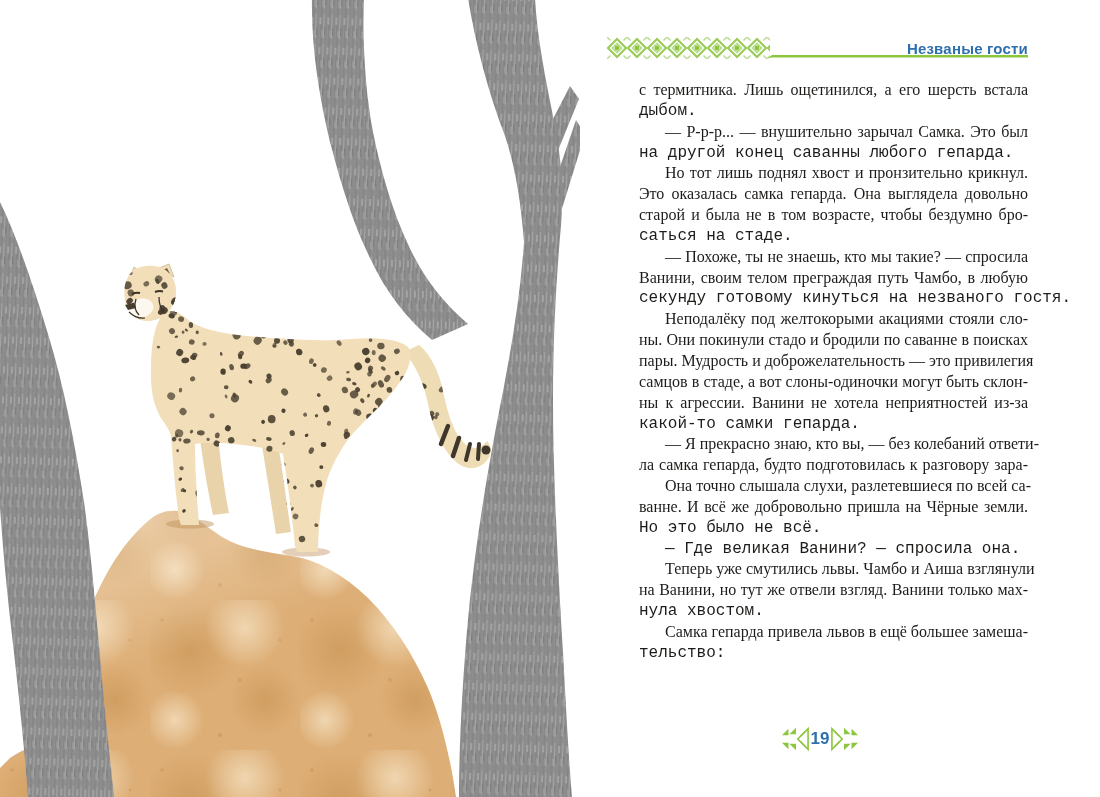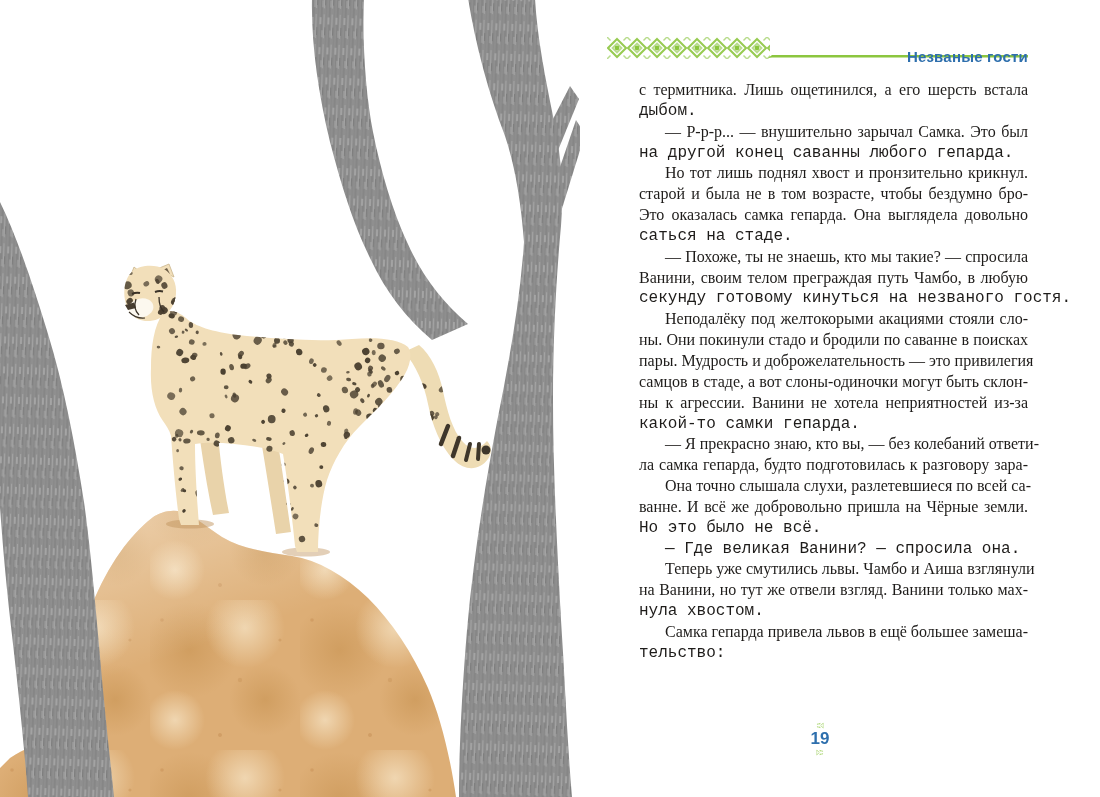--- a/index.html
+++ b/index.html
@@ -3,30 +3,30 @@
 <meta charset="utf-8">
 <style>
   html,body{margin:0;padding:0;background:#fff;}
   #book{position:relative;width:1100px;height:797px;background:#ffffff;overflow:hidden;
         font-family:"Liberation Serif",serif;color:var(--text-color,#1e1c1a);}
   
   #illustration{position:absolute;left:0;top:0;width:580px;height:797px;}
   
   #right-page{position:absolute;left:0;top:0;width:1100px;height:797px;}
   #header-band{position:absolute;left:0;top:0;width:1100px;height:70px;}
-  #chapter-title{position:absolute;right:72px;top:48px;width:420px;text-align:right;
+  #chapter-title{position:absolute;right:72px;top:40px;width:420px;text-align:right;
         font-family:"Liberation Sans",sans-serif;font-weight:bold;font-size:15px;
         letter-spacing:.2px;color:var(--accent-blue,#2e6fad);}
   #body-text{position:absolute;left:612px;top:80px;width:416px;
         font-size:16px;line-height:20.85px;}
   #body-text .line{text-align:justify;text-align-last:justify;white-space:nowrap;margin-left:27px;}
   #body-text .line.last{text-align-last:left;font-family:Liberation Mono, monospace;}
   #body-text .line.indent{padding-left:26px;}
   #page-footer{position:absolute;left:612px;top:722px;width:416px;height:34px;
-        display:flex;align-items:center;justify-content:center;gap:0;flex-direction:column;}
+        display:flex;align-items:center;justify-content:center;gap:0;}
   #page-number{font-family:"Liberation Sans",sans-serif;font-weight:bold;font-size:17px;
         color:var(--accent-blue,#2e6fad);padding:0 1px;}
   .footer-orn{display:block;}
 </style>
 </head>
 <body>
 
 <div id="book">
 
   <svg id="illustration" viewBox="0 0 580 797" width="580" height="797" aria-hidden="true">
@@ -321,22 +321,22 @@
     </svg>
 
     <div id="chapter-title">Незваные гости</div>
 
     <div id="body-text">
         <div class="line">с термитника. Лишь ощетинился, а его шерсть встала</div>
         <div class="line last">дыбом.</div>
         <div class="line indent">— Р-р-р... — внушительно зарычал Самка. Это был</div>
         <div class="line last">на другой конец саванны любого гепарда.</div>
         <div class="line indent">Но тот лишь поднял хвост и пронзительно крикнул.</div>
+        <div class="line">Это оказалась самка гепарда. Она выглядела довольно</div>
         <div class="line">старой и была не в том возрасте, чтобы бездумно бро-</div>
-        <div class="line">Это оказалась самка гепарда. Она выглядела довольно</div>
         <div class="line last">саться на стаде.</div>
         <div class="line indent">— Похоже, ты не знаешь, кто мы такие? — спросила</div>
         <div class="line">Ванини, своим телом преграждая путь Чамбо, в любую</div>
         <div class="line last">секунду готовому кинуться на незваного гостя.</div>
         <div class="line indent">Неподалёку под желтокорыми акациями стояли сло-</div>
         <div class="line">ны. Они покинули стадо и бродили по саванне в поисках</div>
         <div class="line">пары. Мудрость и доброжелательность — это привилегия</div>
         <div class="line">самцов в стаде, а вот слоны-одиночки могут быть склон-</div>
         <div class="line">ны к агрессии. Ванини не хотела неприятностей из-за</div>
         <div class="line last">какой-то самки гепарда.</div>

